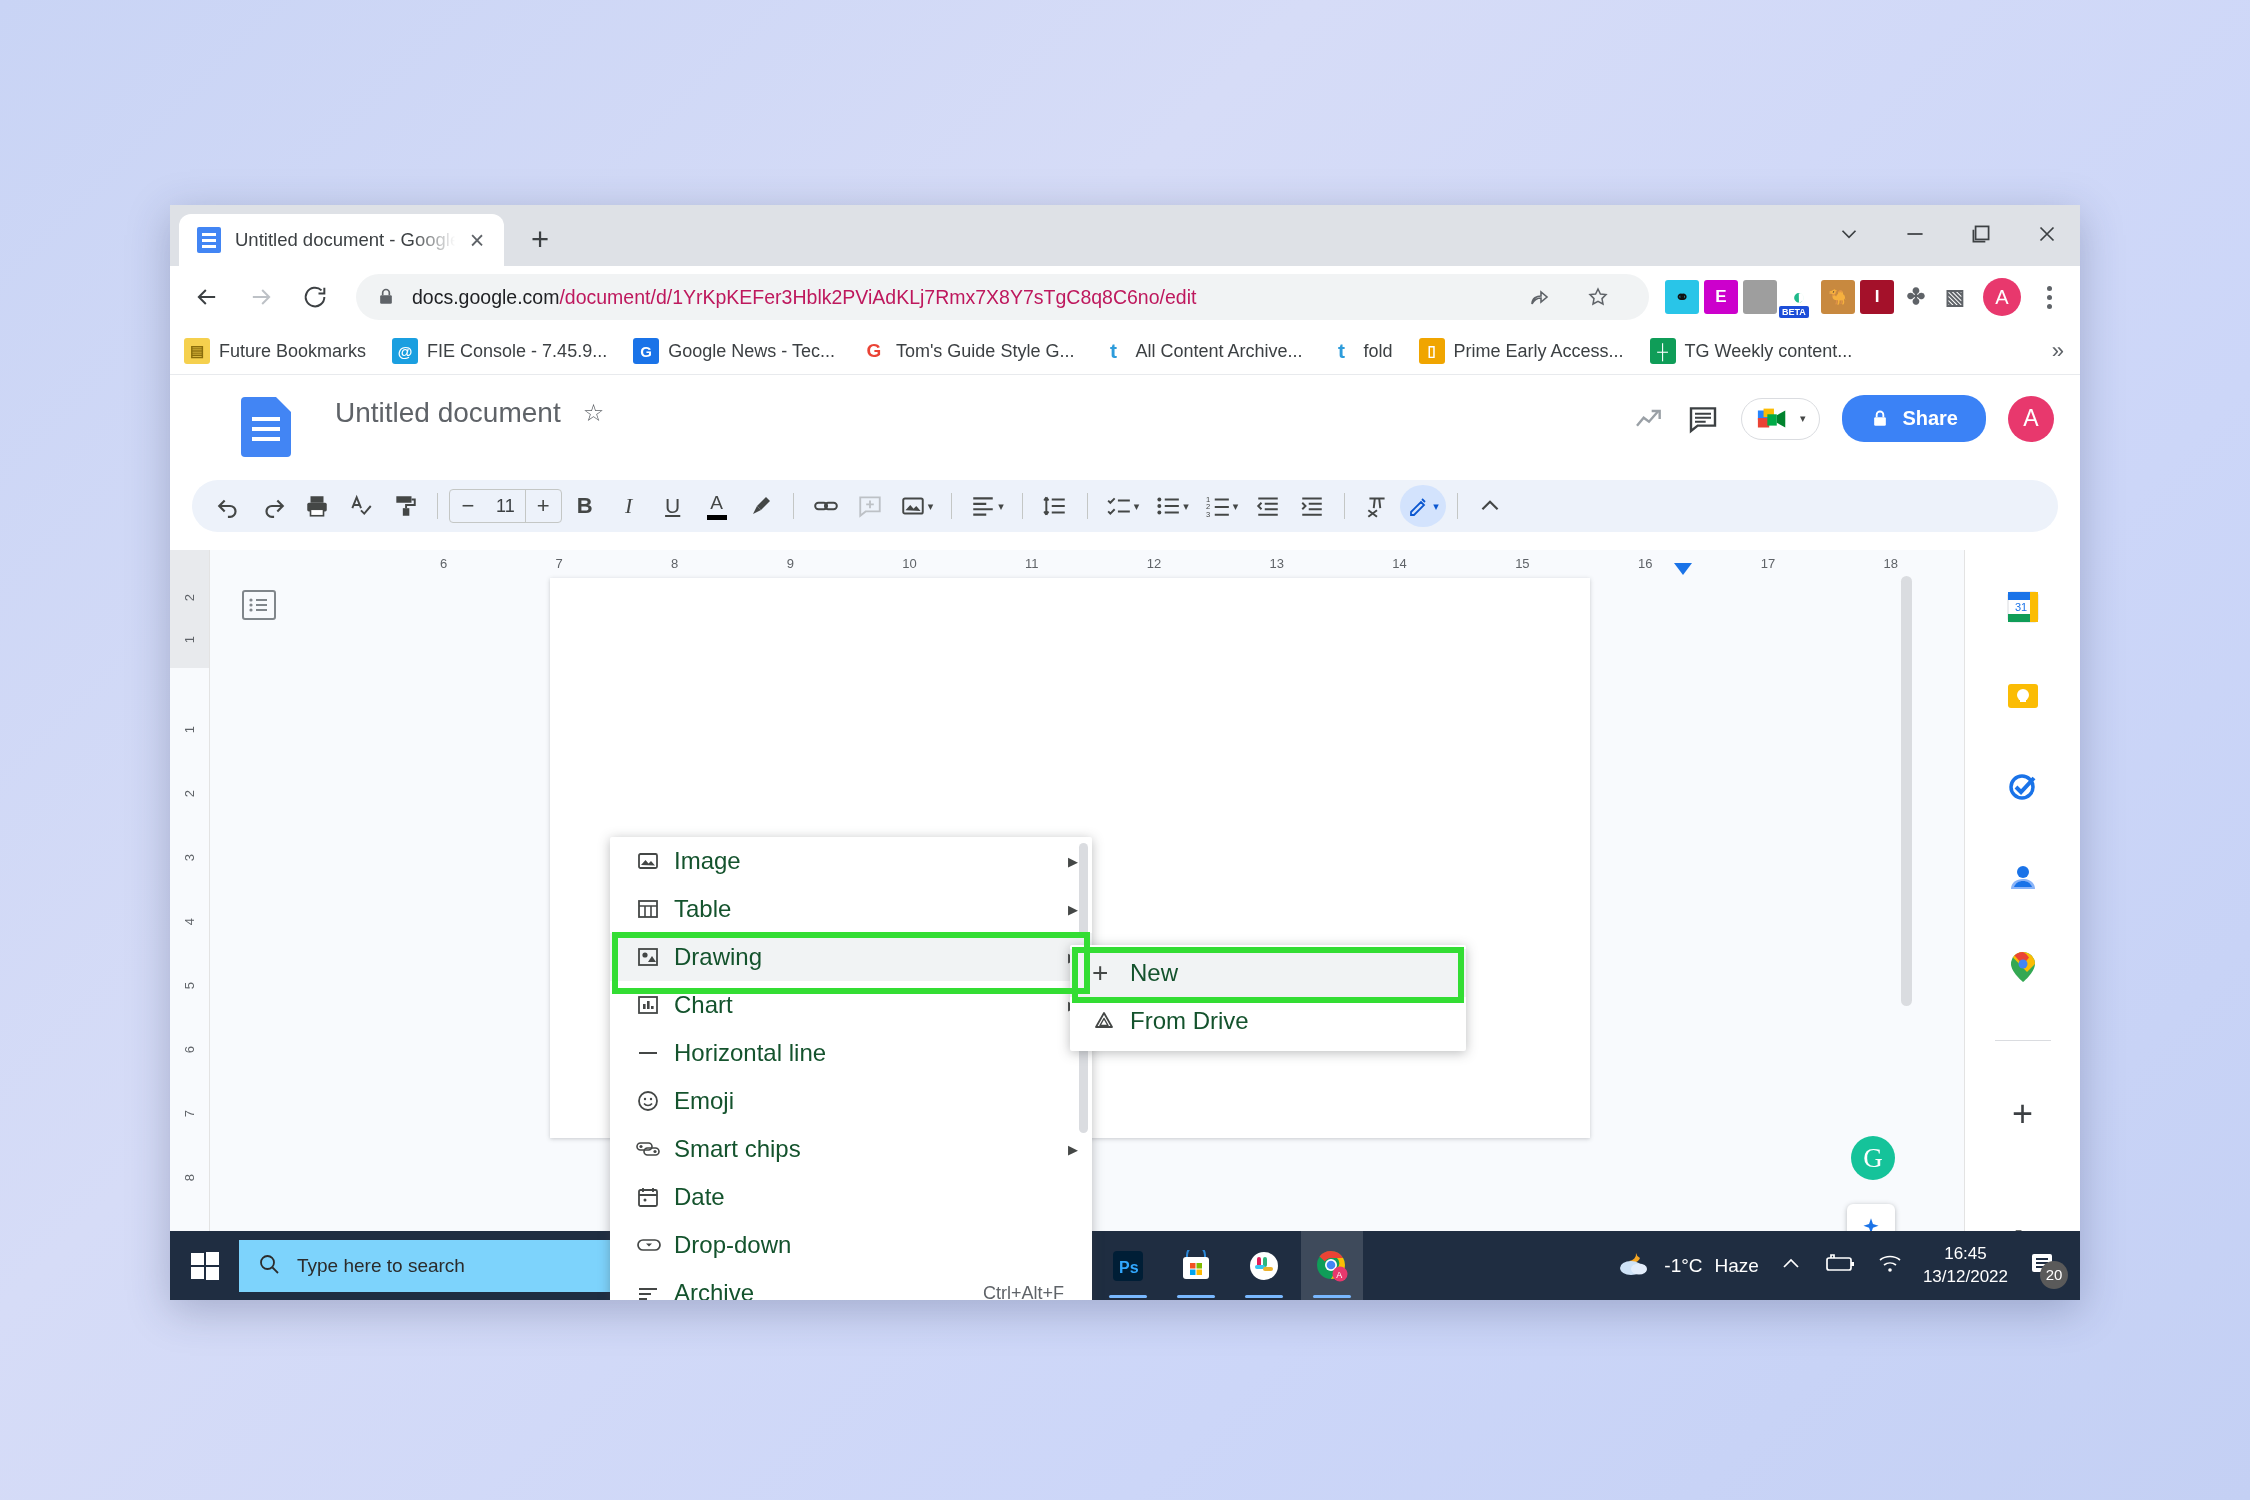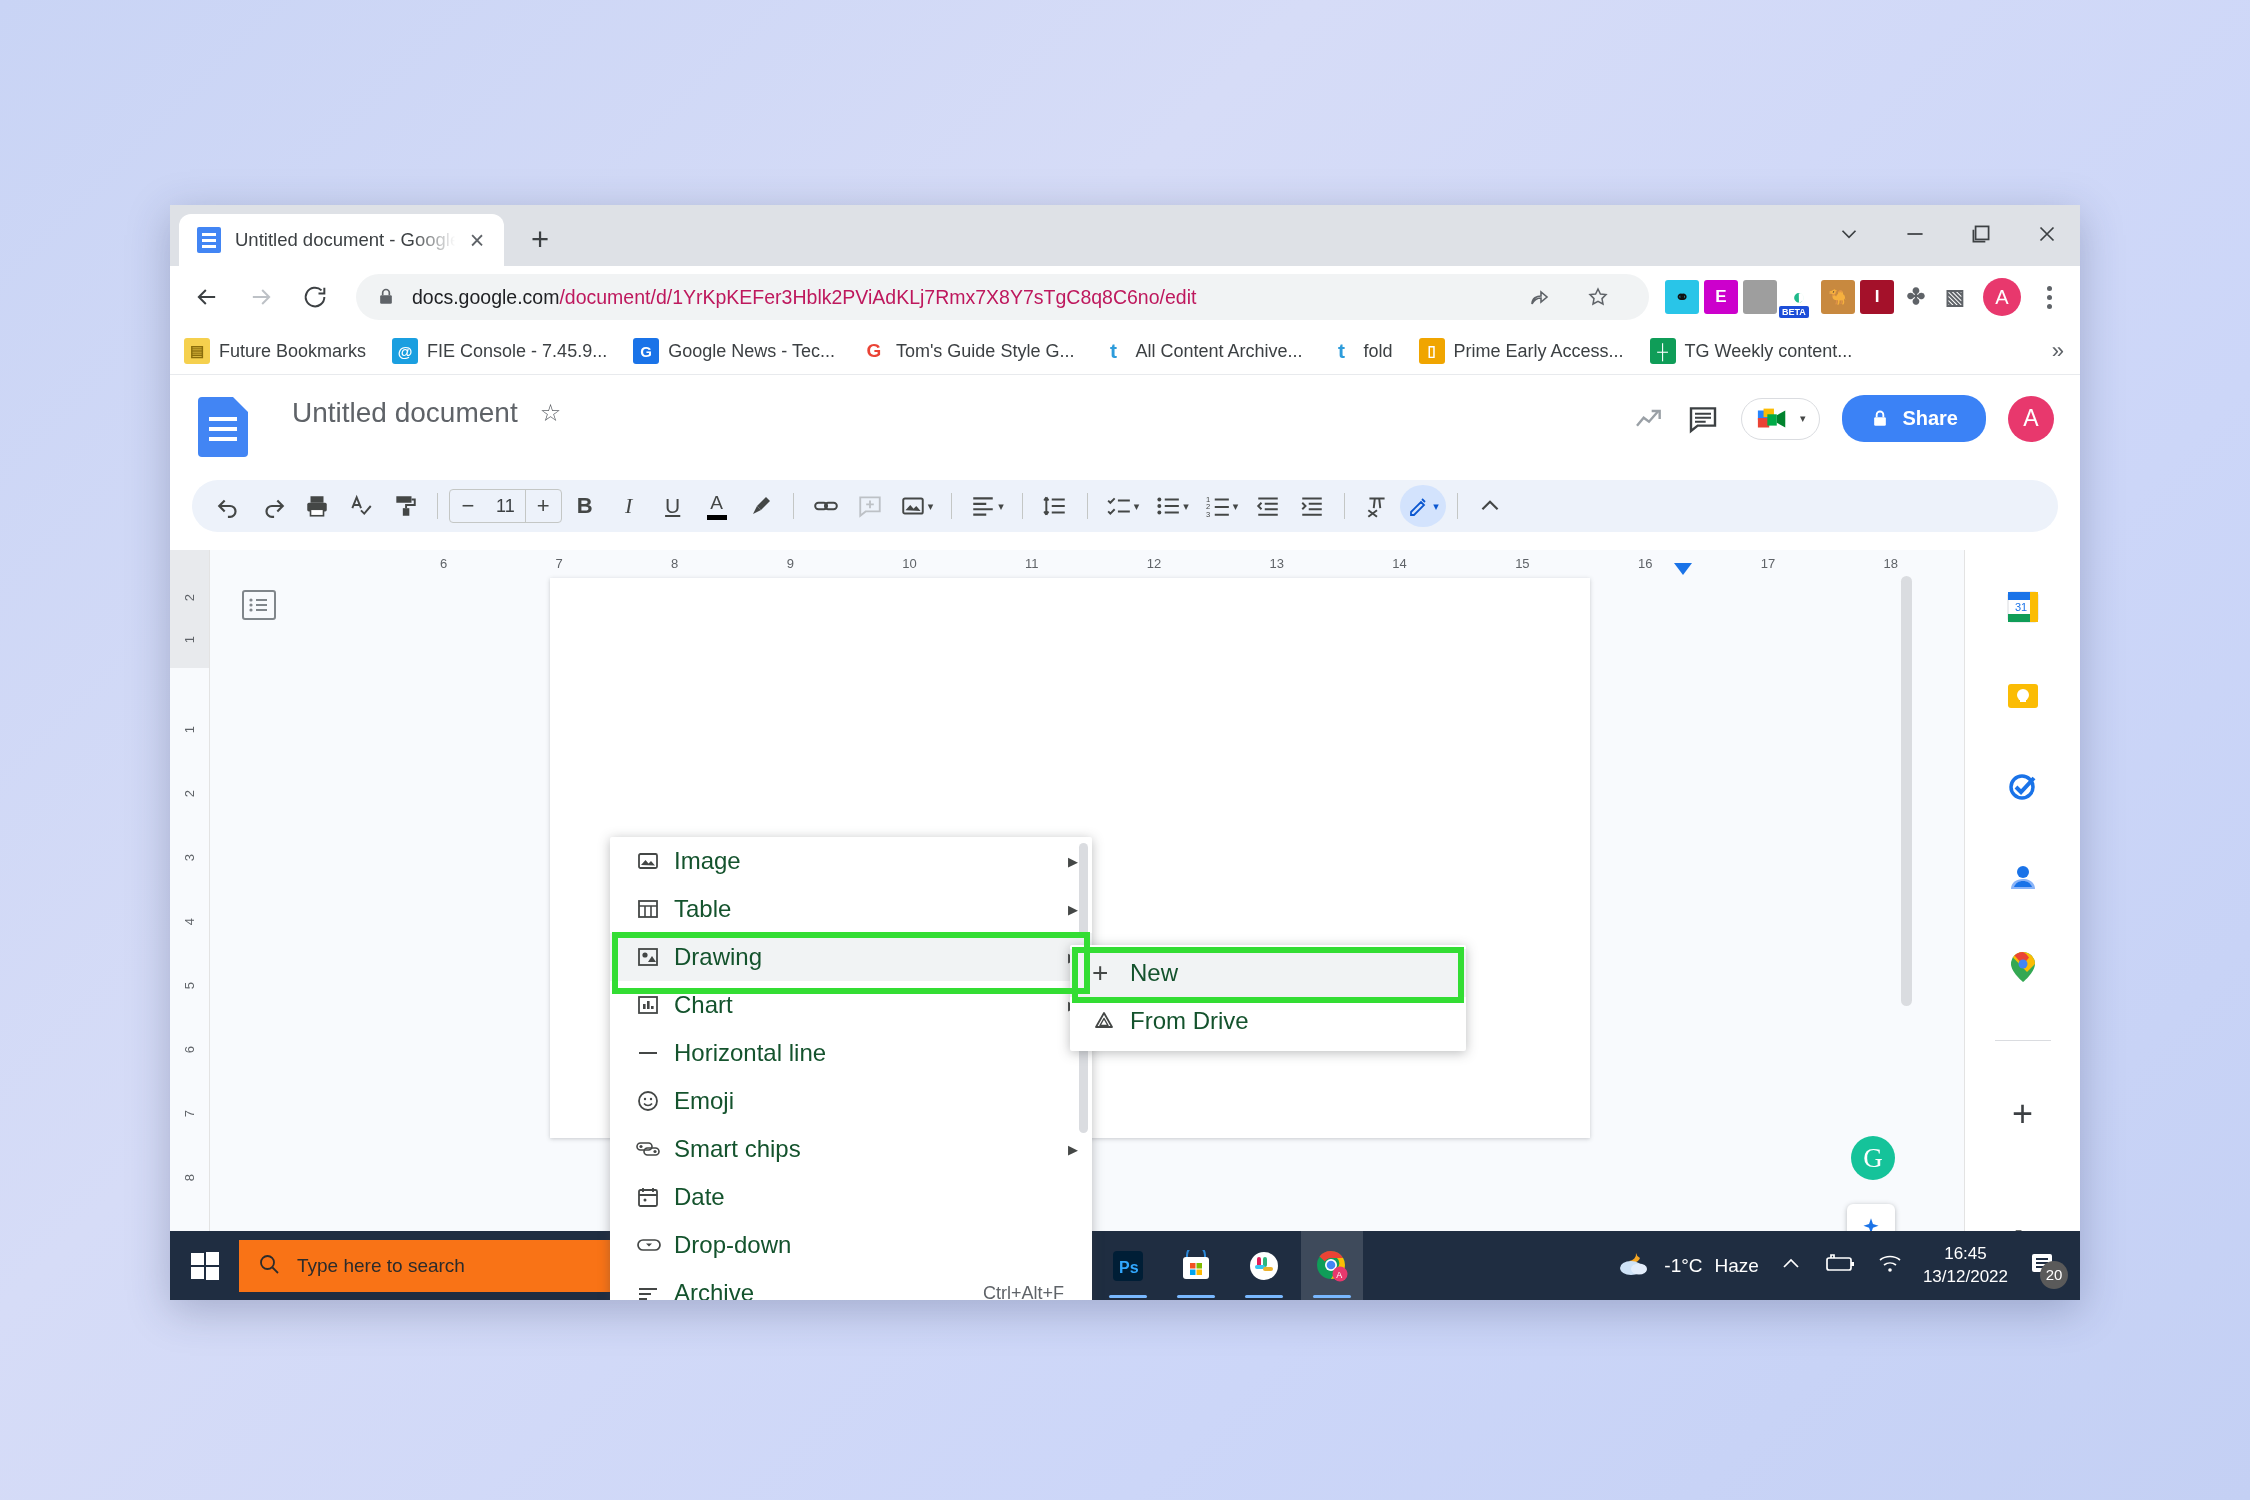--- a/index.html
+++ b/index.html
@@ -114,21 +114,21 @@
     width: 26px; height: 26px; margin-right: 9px; flex: 0 0 26px;
     display: flex; align-items: center; justify-content: center;
     font-size: 15px; font-weight: bold; border-radius: 3px;
   }
   .bm-label { font-size: 18px; color: #3c4043; }
   .bm-overflow { position: absolute; right: 16px; color: #5f6368; font-size: 22px; }
 
   
   #docs-app { height: 925px; background: #fff; position: relative; }
 
-  .docs-header { height: 105px; position: relative; padding: 14px 0 0 0; }
+  .docs-header { height: 105px; position: relative; padding: 14px 0 0 0; margin-left: 43px; }
   .docs-logo {
     position: absolute; left: 28px; top: 22px;
     width: 50px; height: 60px; background: #4285f4;
     border-radius: 4px;
   }
   .docs-logo::after {
     content: ""; position: absolute; left: 11px; top: 20px;
     width: 28px; height: 4px; background: #fff;
     box-shadow: 0 10px 0 #fff, 0 20px 0 #fff;
   }
@@ -277,21 +277,21 @@
   #drawing-submenu .mi { padding-left: 22px; }
 
   
   #taskbar {
     position: absolute; left: 170px; top: 1231px;
     width: 1910px; height: 69px;
     background: #1f2d41; display: flex; align-items: center;
   }
   .start-btn { width: 69px; height: 69px; display: flex; align-items: center; justify-content: center; }
   .tb-search {
-    width: 500px; height: 52px; background: #f97316;
+    width: 500px; height: 52px; background: #7dd3fc;
     display: flex; align-items: center; padding: 0 18px; gap: 16px;
     position: relative;
   }
   .tb-search-text { font-size: 19px; color: #2b2b2b; }
   .tb-emoji { position: absolute; right: 14px; display: flex; gap: 8px; font-size: 26px; }
   .tb-apps { display: flex; align-items: center; gap: 6px; margin-left: 18px; }
   .tb-app {
     width: 62px; height: 69px; display: flex; align-items: center;
     justify-content: center; position: relative;
   }

